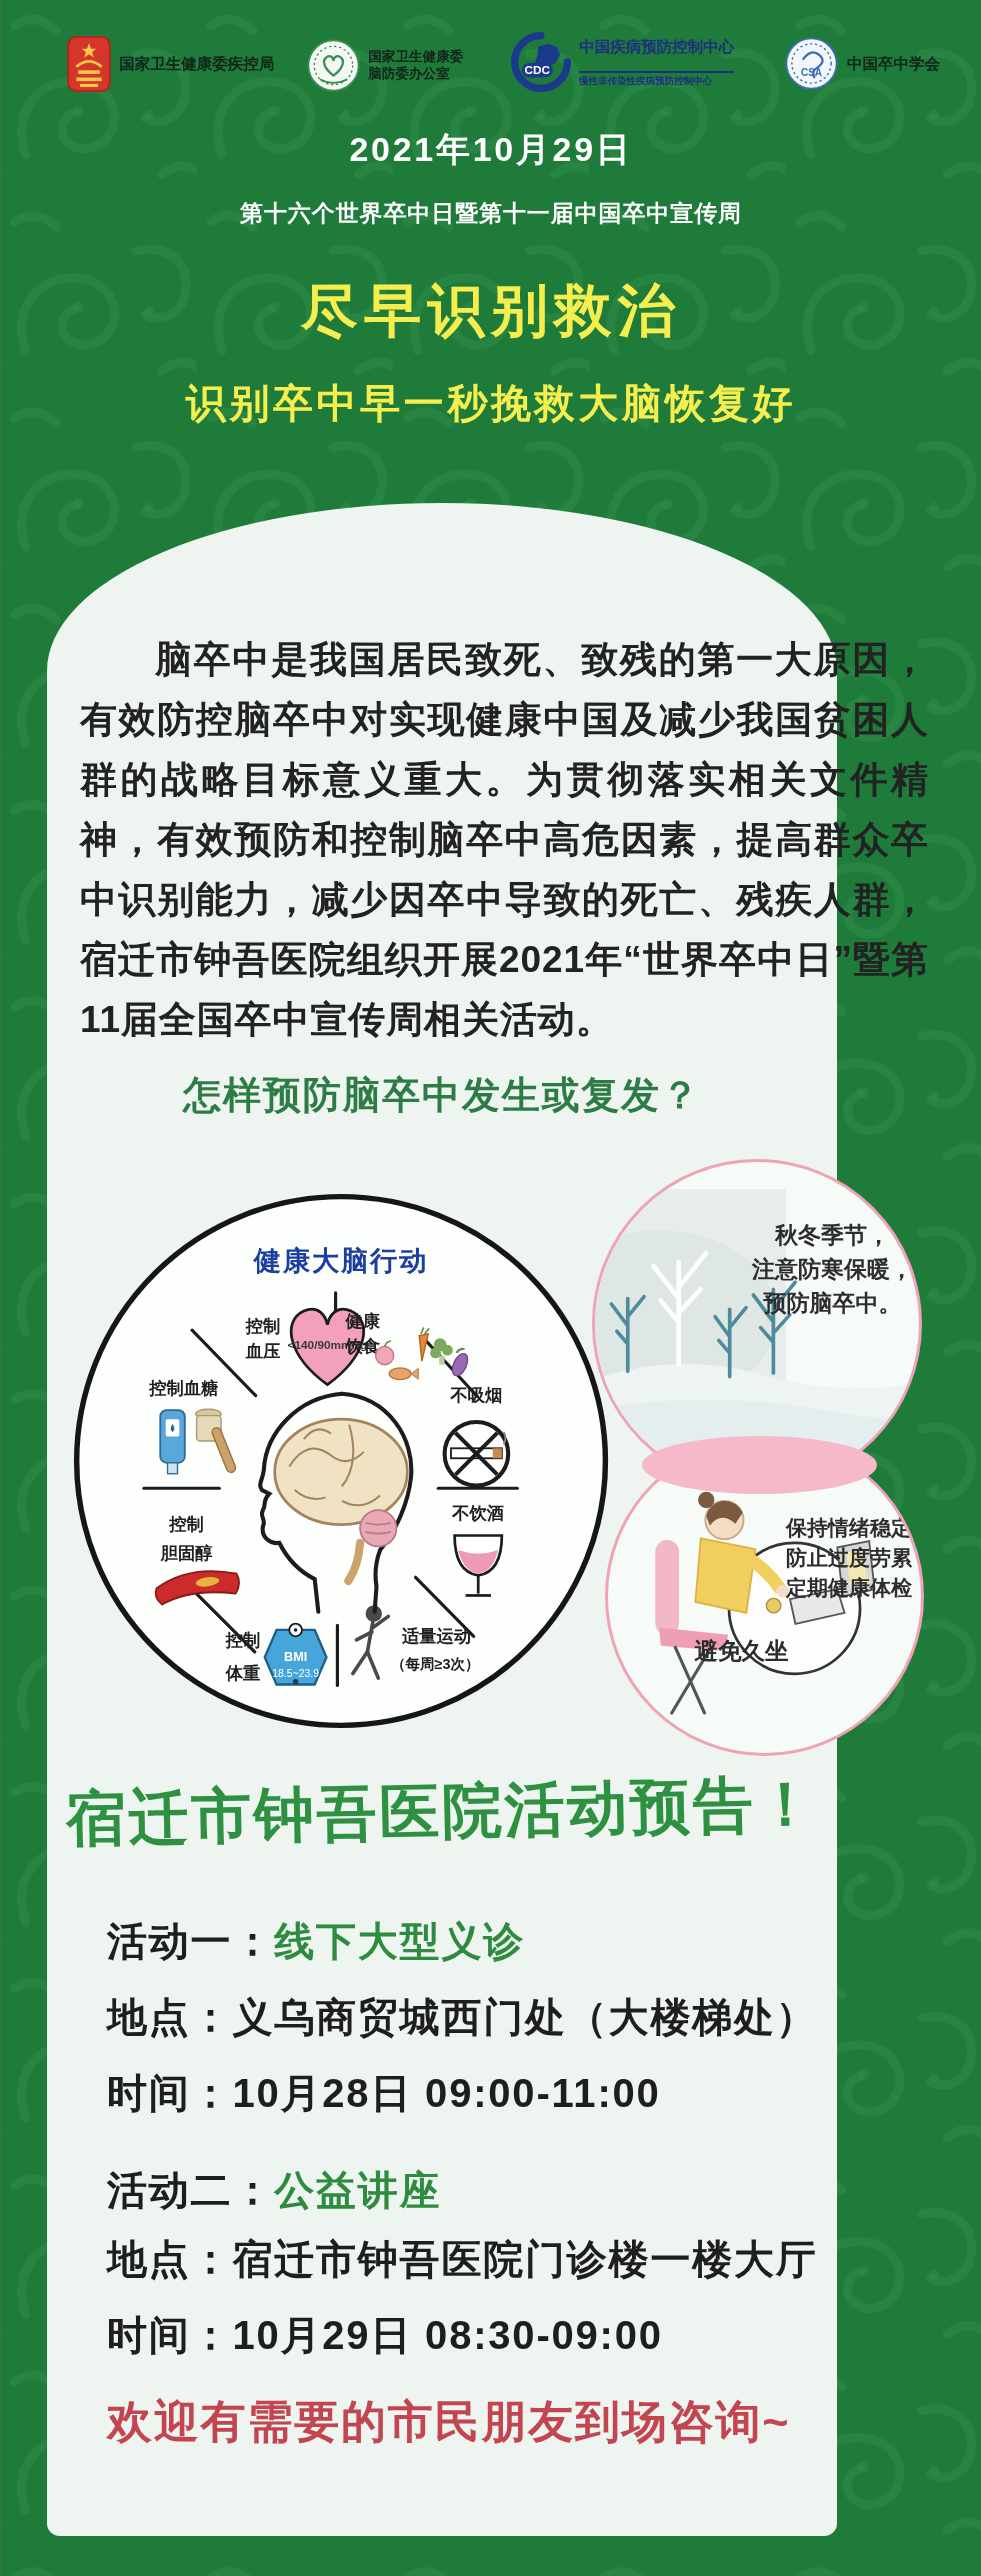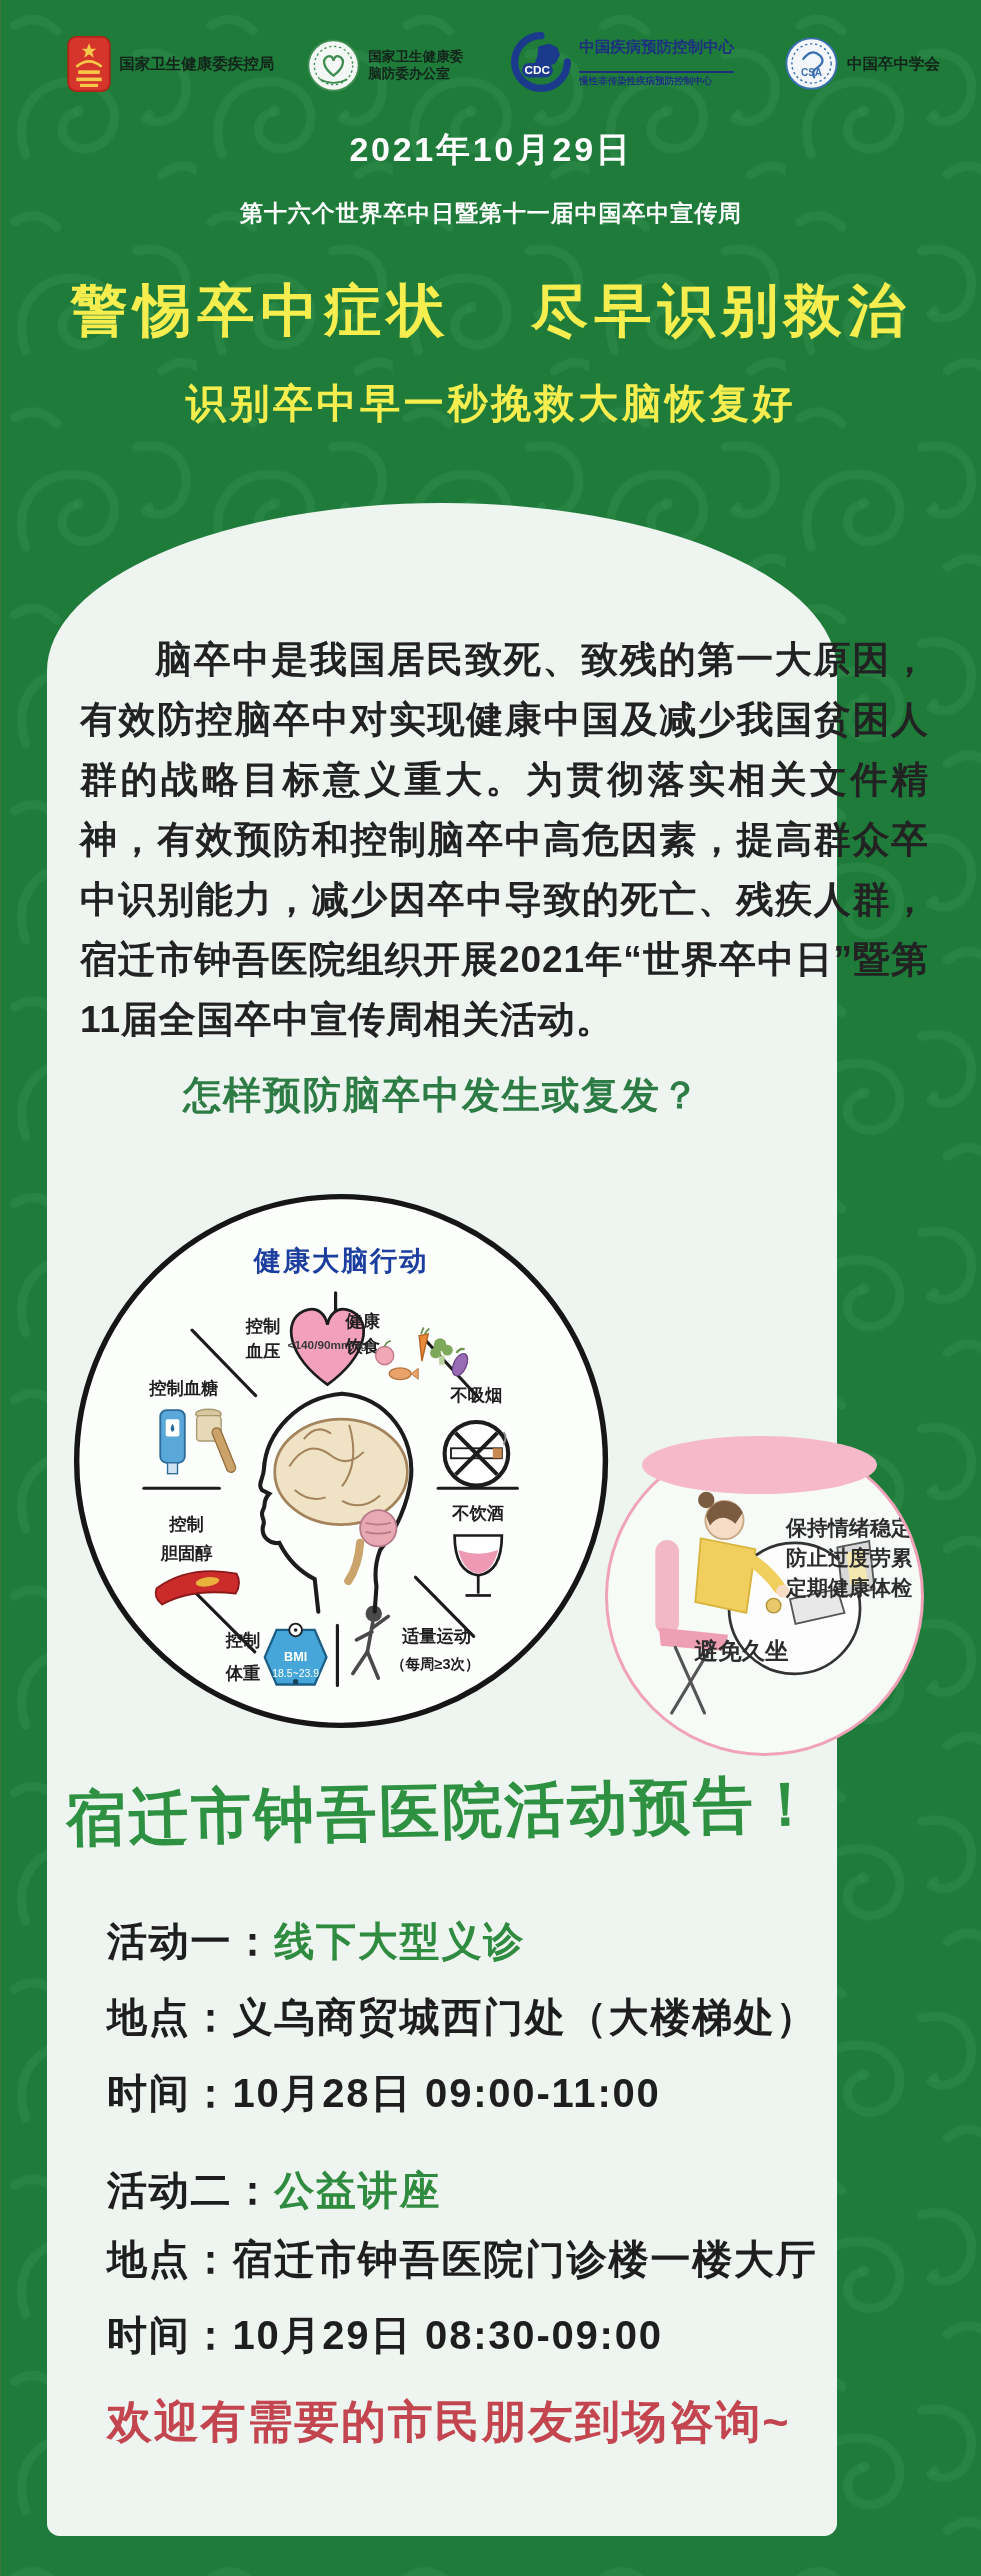--- a/index.html
+++ b/index.html
@@ -123,21 +123,20 @@
       <circle cx="29" cy="29" r="21.5" fill="none" stroke="#3a6fb0" stroke-width="1.5" stroke-dasharray="2.5 3"></circle>
       <path d="M20 24 q9 -12 18 -4 q7 7 -2 13 q-8 5 -4 11" fill="none" stroke="#3a6fb0" stroke-width="2.5" stroke-linecap="round"></path>
       <text x="29" y="43" font-size="11" font-weight="bold" fill="#3a6fb0" text-anchor="middle">CSA</text>
     </svg>
     <span class="logo-text">中国卒中学会</span>
   </div>
 
   <div class="center-line date-line">2021年10月29日</div>
   <div class="center-line event-line">第十六个世界卒中日暨第十一届中国卒中宣传周</div>
   <div class="slogan slogan-main">
-    <span>警惕卒中症状</span>
     <span>尽早识别救治</span>
   </div>
   <div class="slogan slogan-sub">
     <span>识别卒中早一秒</span>
     <span>挽救大脑恢复好</span>
   </div>
 
   <div class="card">
 
     <div class="intro">脑卒中是我国居民致死、致残的第一大原因，有效防控脑卒中对实现健康中国及减少我国贫困人群的战略目标意义重大。为贯彻落实相关文件精神，有效预防和控制脑卒中高危因素，提高群众卒中识别能力，减少因卒中导致的死亡、残疾人群，宿迁市钟吾医院组织开展2021年“世界卒中日”暨第11届全国卒中宣传周相关活动。</div>
@@ -265,20 +264,41 @@
           <path d="M298 350 q 22 12 42 -6"></path>
           <path d="M306 266 q 12 42 -8 68"></path>
           <path d="M246 338 q 16 14 34 8"></path>
         </g>
         <circle cx="338" cy="380" r="20" fill="#e9a9b4" stroke="#b5798a" stroke-width="2"></circle>
         <path d="M324 374 q 14 4 28 0 M324 384 q 14 4 28 0" stroke="#b5798a" stroke-width="1.8" fill="none"></path>
         <path d="M318 396 q -2 26 -13 42" stroke="#caa46a" stroke-width="9" stroke-linecap="round" fill="none"></path>
       </g>
     </svg>
 
+    <div class="tip tip1">
+      <svg width="324" height="324" viewBox="0 0 356 356">
+        <rect x="0" y="30" width="210" height="210" fill="#e2e8e6" opacity="0.75"></rect>
+        <ellipse cx="70" cy="170" rx="130" ry="95" fill="#d8e2df" opacity="0.6"></ellipse>
+        <path d="M0 238 Q 90 208 180 233 T 356 243 L 356 356 L 0 356 Z" fill="#eef4f2"></path>
+        <path d="M0 272 Q 120 250 250 272 T 356 282 L 356 356 L 0 356 Z" fill="#e3ecee" opacity="0.85"></path>
+        <g stroke="#ffffff" stroke-width="5" stroke-linecap="round" fill="none">
+          <path d="M92 222 L92 110 M92 150 L64 114 M92 138 L122 100 M92 176 L72 152 M92 166 L116 140"></path>
+        </g>
+        <g stroke="#4e8b9e" stroke-width="4" stroke-linecap="round" fill="none">
+          <path d="M36 230 L36 150 M36 180 L18 156 M36 170 L54 148 M36 200 L24 186"></path>
+          <path d="M148 236 L148 162 M148 192 L132 170 M148 182 L166 160 M148 210 L136 196"></path>
+          <path d="M196 232 L196 140 M196 176 L174 146 M196 162 L220 132 M196 198 L182 182 M196 188 L214 168"></path>
+        </g>
+      </svg>
+      <div class="tip-text tip1-text">
+        <div>秋冬季节，</div>
+        <div>注意防寒保暖，</div>
+        <div>预防脑卒中。</div>
+      </div>
+    </div>
 
     <div class="lens"></div>
 
     <div class="tip tip2">
       <svg width="313" height="313" viewBox="0 0 344 344">
         <circle cx="205" cy="185" r="72" fill="#fdfdfd" stroke="#333333" stroke-width="3"></circle>
         <polygon points="200,175 252,164 260,190 206,202" fill="#e8e8e8" stroke="#555555" stroke-width="2"></polygon>
         <polygon points="252,118 287,111 293,164 258,172" fill="#d8d8d8" stroke="#555555" stroke-width="2"></polygon>
         <polygon points="262,124 281,120 285,156 266,160" fill="#f3e8b0"></polygon>
         <circle cx="182" cy="182" r="8" fill="#e8c86a" stroke="#b09036" stroke-width="1.5"></circle>

